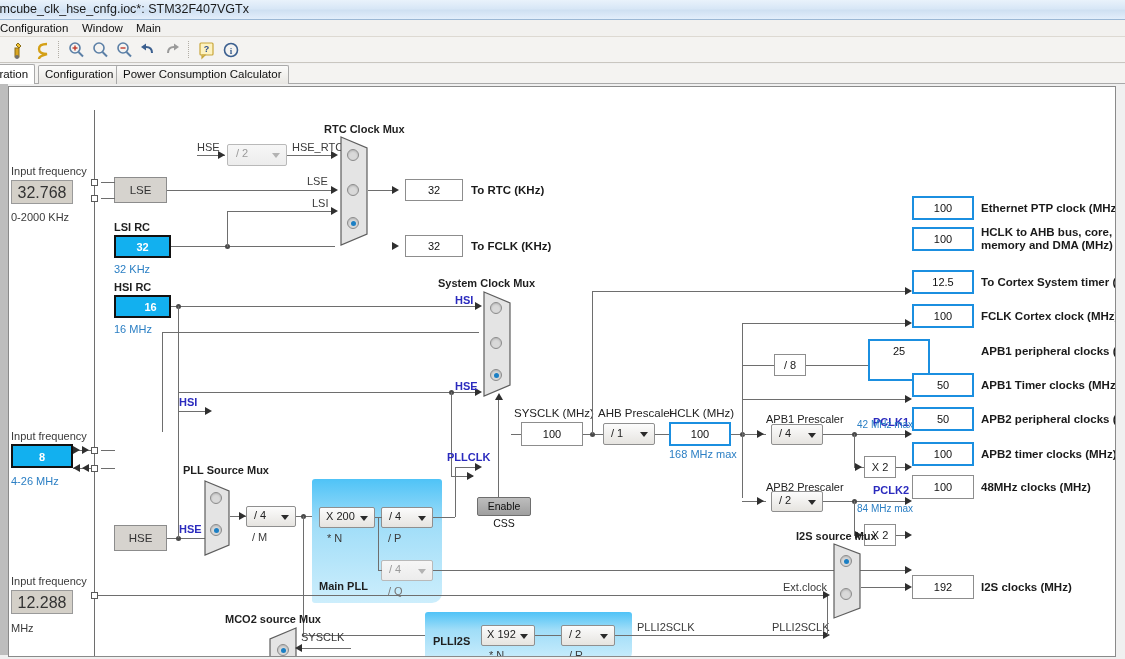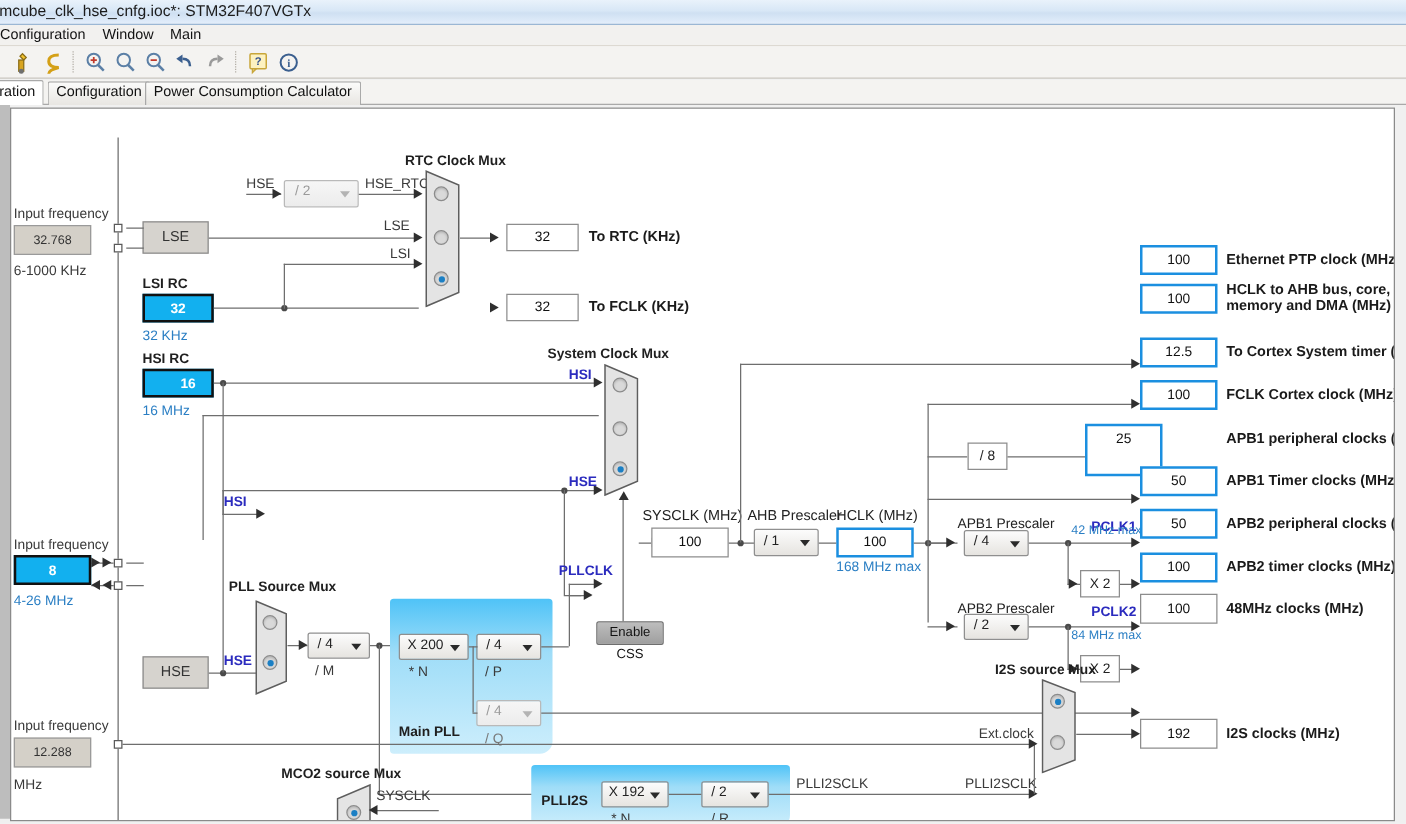--- a/index.html
+++ b/index.html
@@ -95,21 +95,21 @@
   
   .vbox{
     position:absolute; background:#fff; border:1px solid #8d8d8d;
     font-size:11px; color:#111; text-align:center;
   }
   .vbox.hl{ border:2px solid #1b8fe0; }
 
   
   .gbox{
     position:absolute; background:#d4d0c8; border:1px solid #9a9a9a;
-    font-size:10px; color:#333; text-align:center;
+    font-size:16px; color:#333; text-align:center;
   }
   
   .bbox{
     position:absolute; background:#12b0ef; border:2px solid #111;
     font-size:11px; font-weight:bold; color:#fff; text-align:center;
   }
   
   .cbox{
     position:absolute; background:#d6d3ce; border:1px solid #8c8c8c;
     font-size:11.5px; color:#333; text-align:center;
@@ -257,21 +257,21 @@
 </div>
 
 <div id="canvaswrap">
   <div class="bar-left"></div>
   <div id="canvas">
 
     <div class="wire v" style="left:85px; top:23px; height:570px;"></div>
 
     <div class="lbl" style="left:2px; top:78px;">Input frequency</div>
     <div class="gbox" style="left:2px; top:93px; width:62px; height:24px; line-height:23px;">32.768</div>
-    <div class="lbl" style="left:2px; top:124px;">6-1000 KHz</div>
+    <div class="lbl" style="left:2px; top:124px;">0-2000 KHz</div>
 
     <div class="pin" style="left:82px; top:92px;"></div>
     <div class="pin" style="left:82px; top:108px;"></div>
     <div class="cbox" style="left:105px; top:90px; width:53px; height:26px; line-height:25px;">LSE</div>
     <div class="wire h" style="left:92px; top:95px; width:14px;"></div>
     <div class="wire h" style="left:92px; top:111px; width:14px;"></div>
     <div class="wire h" style="left:158px; top:103px; width:168px;"></div>
     <div class="arrow" style="left:322px; top:99px;"></div>
     <div class="lbl" style="left:298px; top:88px;">LSE</div>
 

